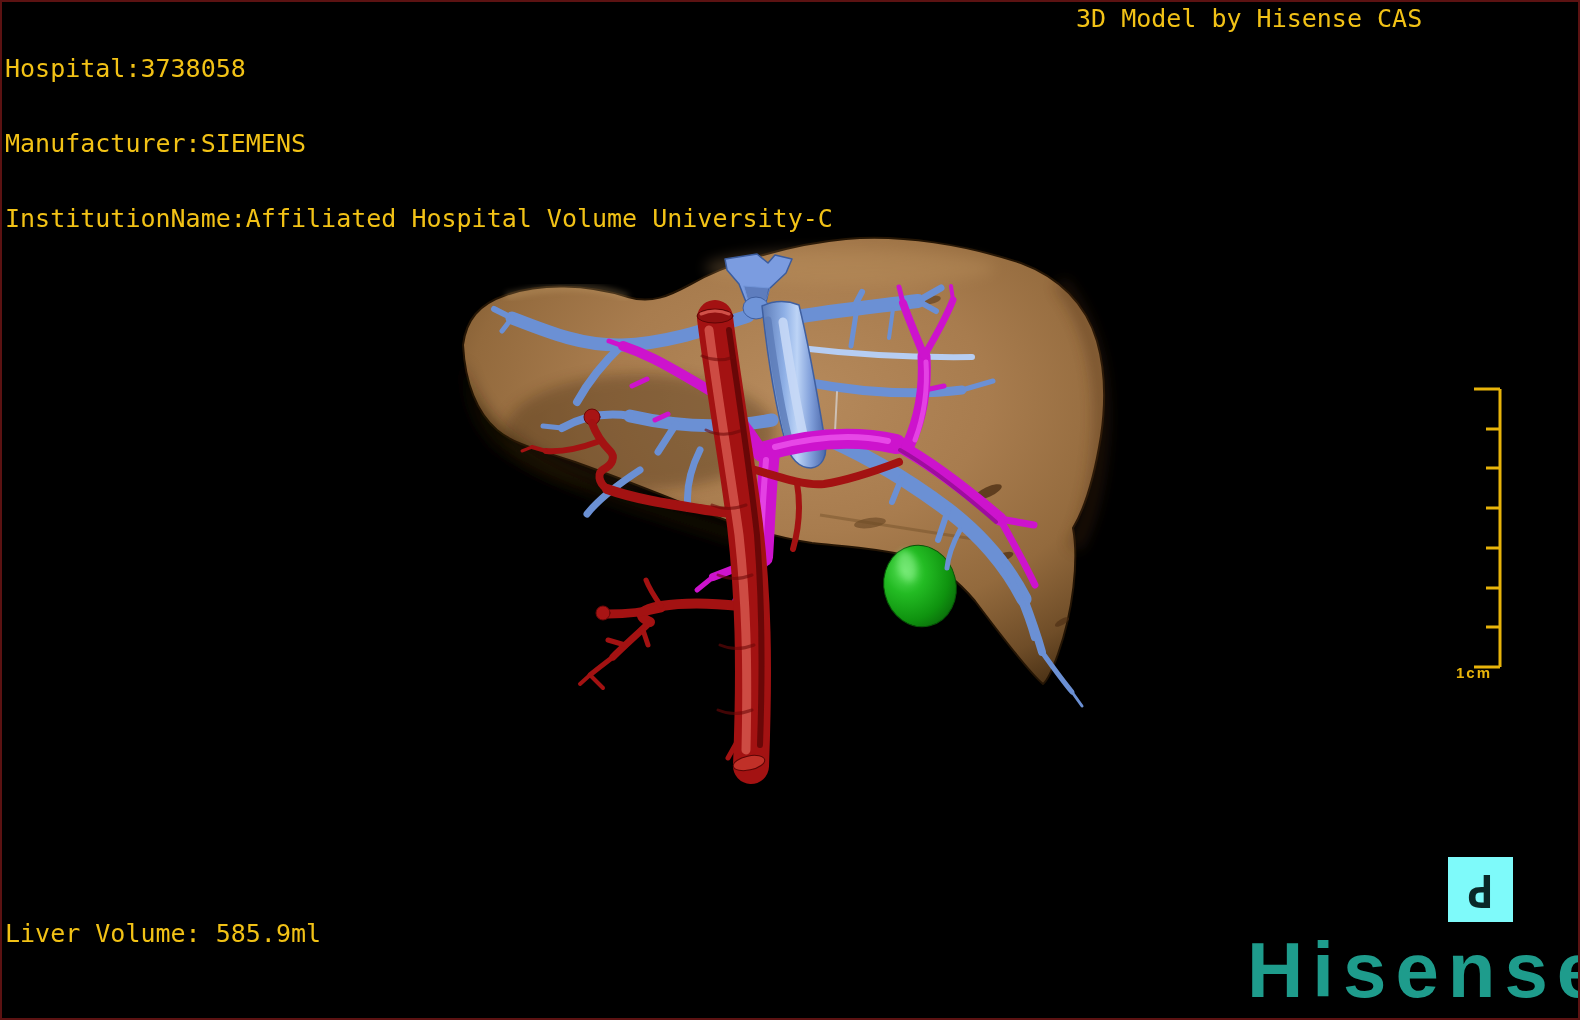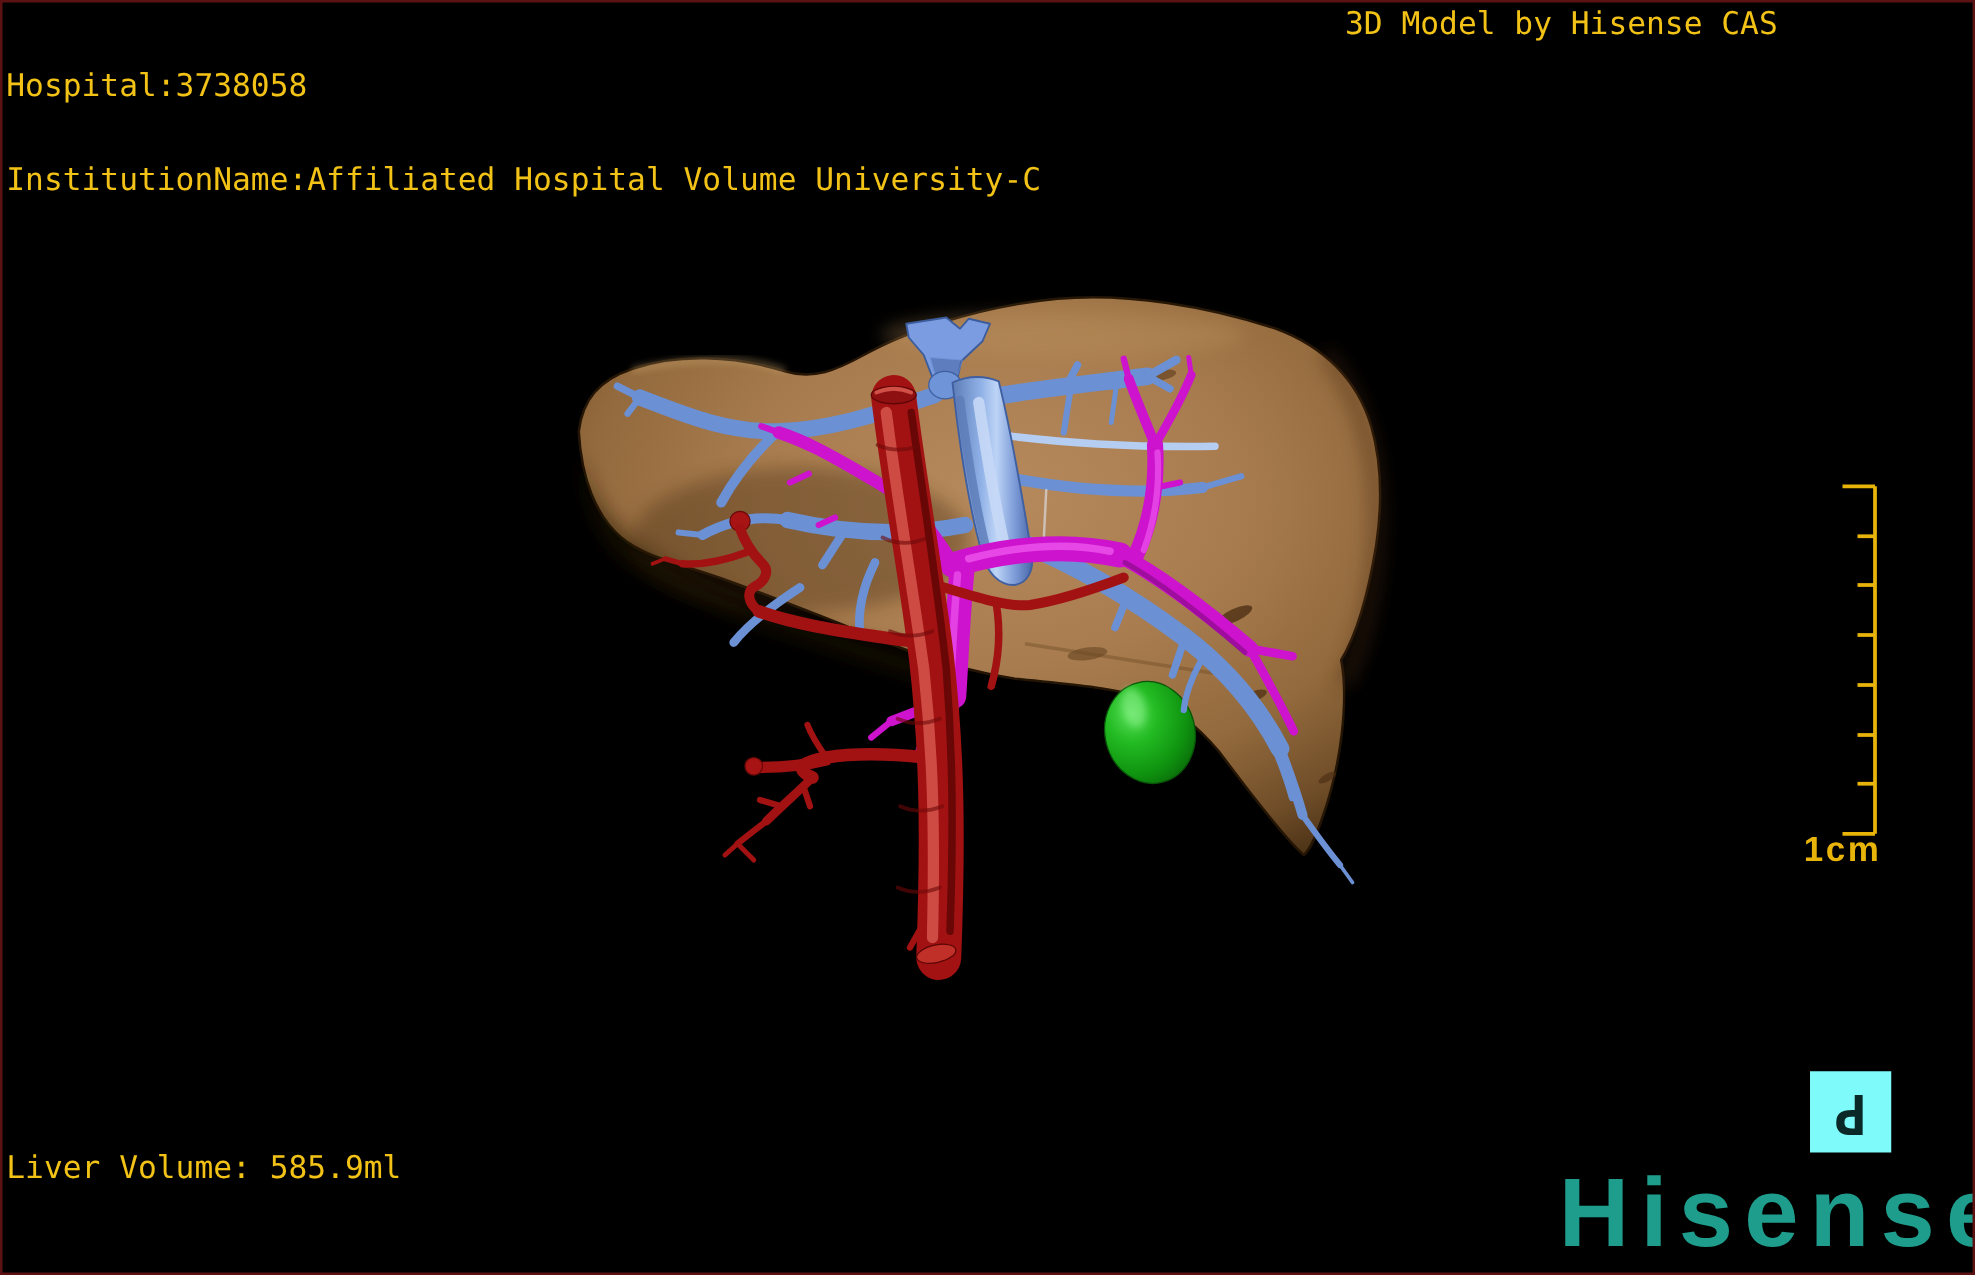--- a/index.html
+++ b/index.html
@@ -9,21 +9,21 @@
          z-index:60;pointer-events:none;}
   .stage{position:absolute;inset:0;}
   .stage svg{position:absolute;left:0;top:0;}
   .overlay-text{position:absolute;color:var(--overlay-text,#f2c216);
        font-size:25px;line-height:25px;white-space:pre;z-index:40;}
   .patient-info{left:5px;top:6px;}
   .watermark{left:1076px;top:6px;}
   .volume{left:5px;top:921px;}
   .scale-label{position:absolute;left:1442px;top:664px;width:64px;text-align:center;
        color:var(--scale-bar,#e8b40a);font-family:"Liberation Sans",sans-serif;
-       font-weight:bold;font-size:28px;letter-spacing:2px;z-index:40;}
+       font-weight:bold;font-size:15px;letter-spacing:2px;z-index:40;}
   .marker{position:absolute;left:1448px;top:857px;width:65px;height:65px;
        background:var(--marker-cyan,#7efafa);display:flex;align-items:center;
        justify-content:center;z-index:40;}
   .marker span{display:block;transform:rotate(180deg);
        color:var(--marker-glyph,#0a2828);font-size:44px;line-height:1;
        font-family:"DejaVu Sans Mono",monospace;font-weight:bold;}
   .logo{position:absolute;left:1247px;top:931px;z-index:40;
        color:var(--brand-teal,#1e9c8c);font-family:"Liberation Sans",sans-serif;
        font-weight:bold;font-size:78px;line-height:1;letter-spacing:9px;
        white-space:nowrap;}
@@ -232,20 +232,21 @@
       <path d="M 1486,548 L 1500,548"></path>
       <path d="M 1486,588 L 1500,588"></path>
       <path d="M 1486,627 L 1500,627"></path>
       <path d="M 1474,667 L 1500,667"></path>
     </g>
   </svg>
 </div>
 
 <div class="overlay-text patient-info">
   <div>Hospital:3738058</div>
+  <div>Manufacturer:SIEMENS</div>
   <div>InstitutionName:Affiliated Hospital Volume University-C</div>
 </div>
 
 <div class="overlay-text watermark">3D Model by Hisense CAS</div>
 
 <div class="overlay-text volume">Liver Volume: 585.9ml</div>
 
 <div class="scale-label">1cm</div>
 
 <div class="marker">

